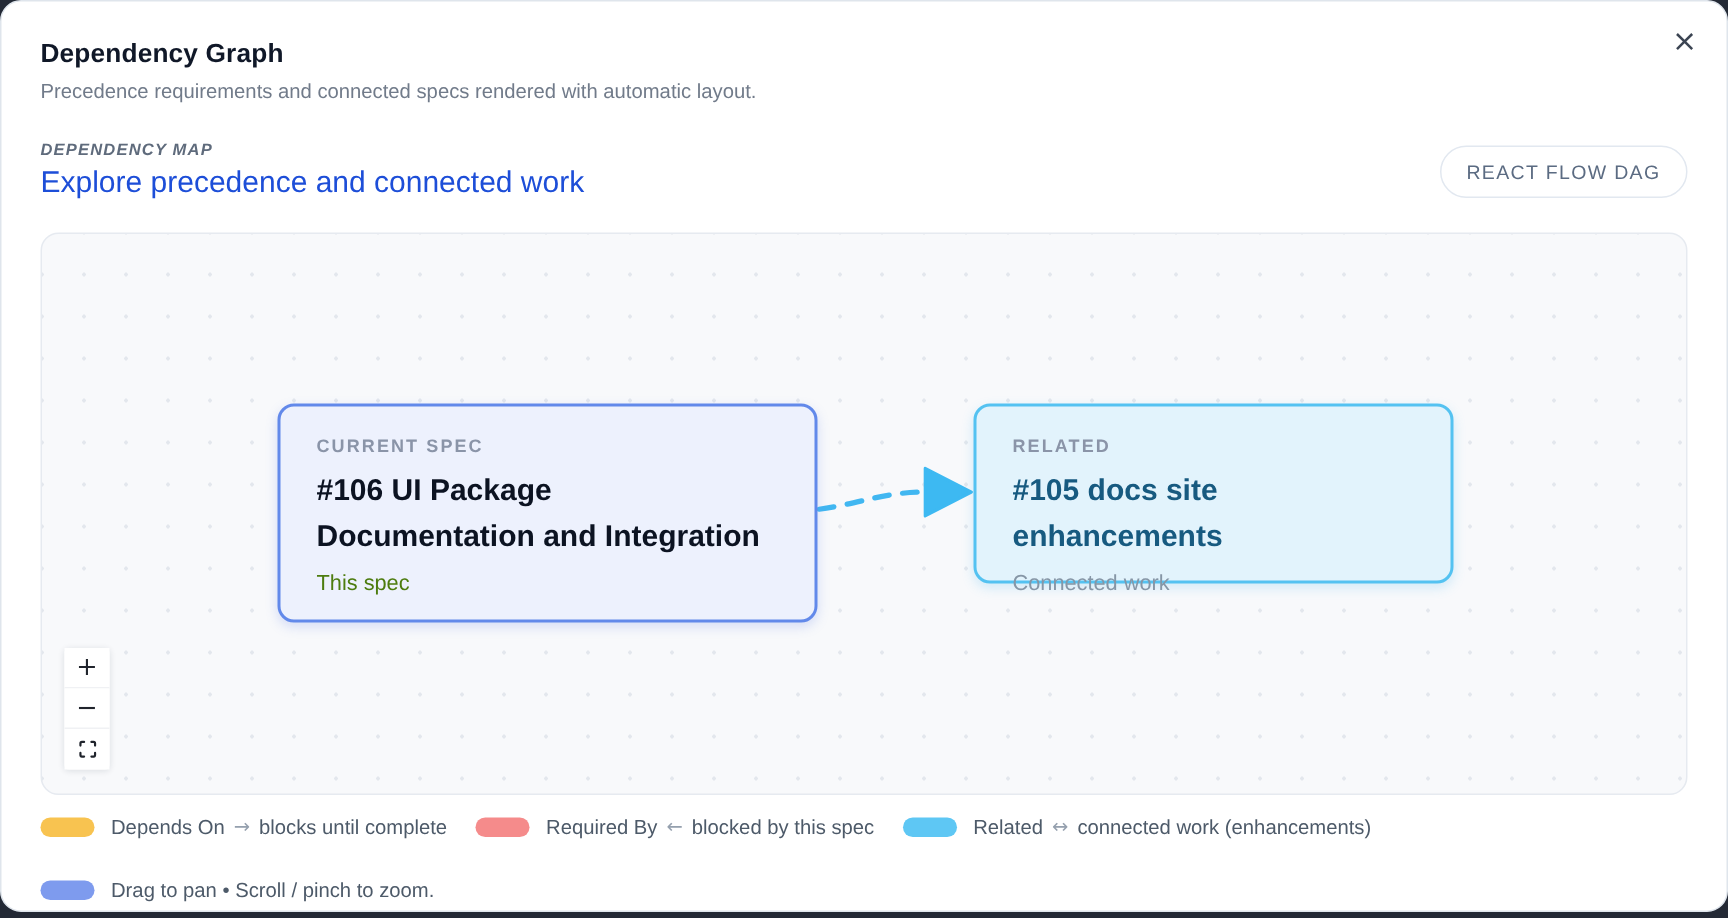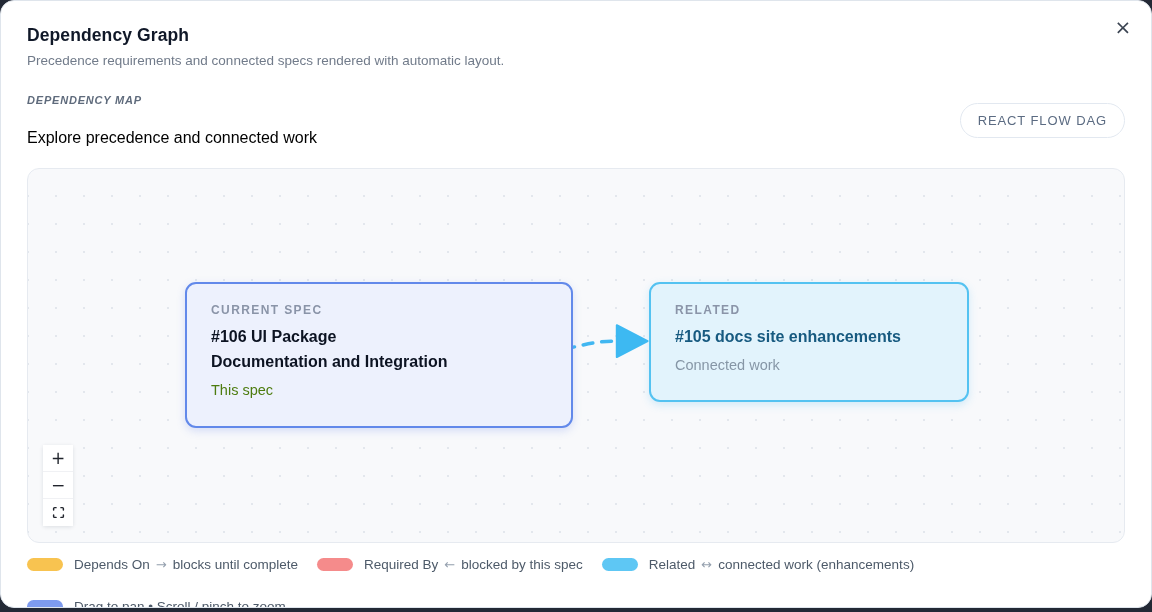--- a/index.html
+++ b/index.html
@@ -31,21 +31,21 @@
   }
   
   .section-row {
     margin:26px 26px 0 26px;
     display:flex; align-items:center; justify-content:space-between;
   }
   .eyebrow {
     font-size:11px; font-weight:700; letter-spacing:.8px;
     color:#5f6b7c; text-transform:uppercase;font-style:italic;
   }
-  .section-heading { margin-top:23px; font-size:16px; color:#000000; }
+  .section-heading { margin-top:5px; font-size:20px; color:#1d4ed8; }
   .flow-badge {
     border:1px solid #e2e8f0; border-radius:20px;
     padding:9px 17px;
     font-size:13px; letter-spacing:.9px; color:#5b6b82;
     background:#fff; cursor:default; white-space:nowrap;
   }
   
   .canvas {
     position:relative;
     margin:21px 26px 0 26px;
@@ -58,40 +58,40 @@
     background-position:14px 13px;
     overflow:hidden;
   }
   .edge-svg { position:absolute; inset:0; width:100%; height:100%; pointer-events:none; }
   .node {
     position:absolute;
     border-radius:11px;
     padding:19px 24px;
   }
   .node-current {
-    left:157px; top:113px; width:388px; height:146px;
+    left:157px; top:113px; width:360px; height:146px;
     background:#edf1fd;
     border:2px solid #6289ea;
     box-shadow:0 3px 8px rgba(90,125,230,.22);
     cursor:grab;
   }
   .node-related {
     left:621px; top:113px; width:320px; height:120px;
     background:#e2f3fc;
     border:2px solid #54c2f1;
     box-shadow:0 3px 8px rgba(70,180,240,.22);
     cursor:grab;
   }
   .node-kind {
     font-size:12px; font-weight:700; letter-spacing:1.4px;
     color:#8a94a8; text-transform:uppercase;
   }
   .node-title {
     margin-top:8px;
-    font-size:16px; font-weight:700; line-height:1.55;
+    font-size:20px; font-weight:700; line-height:1.55;
     color:#0c1322;
     white-space:pre-line;
   }
   .node-related .node-title { color:#175a80; }
   .node-sub { margin-top:7px; font-size:14.5px; color:#4d7c0f; }
   .node-related .node-sub { color:#8696a6; }
   
   .controls {
     position:absolute; left:15px; bottom:16px;
     display:flex; flex-direction:column;

